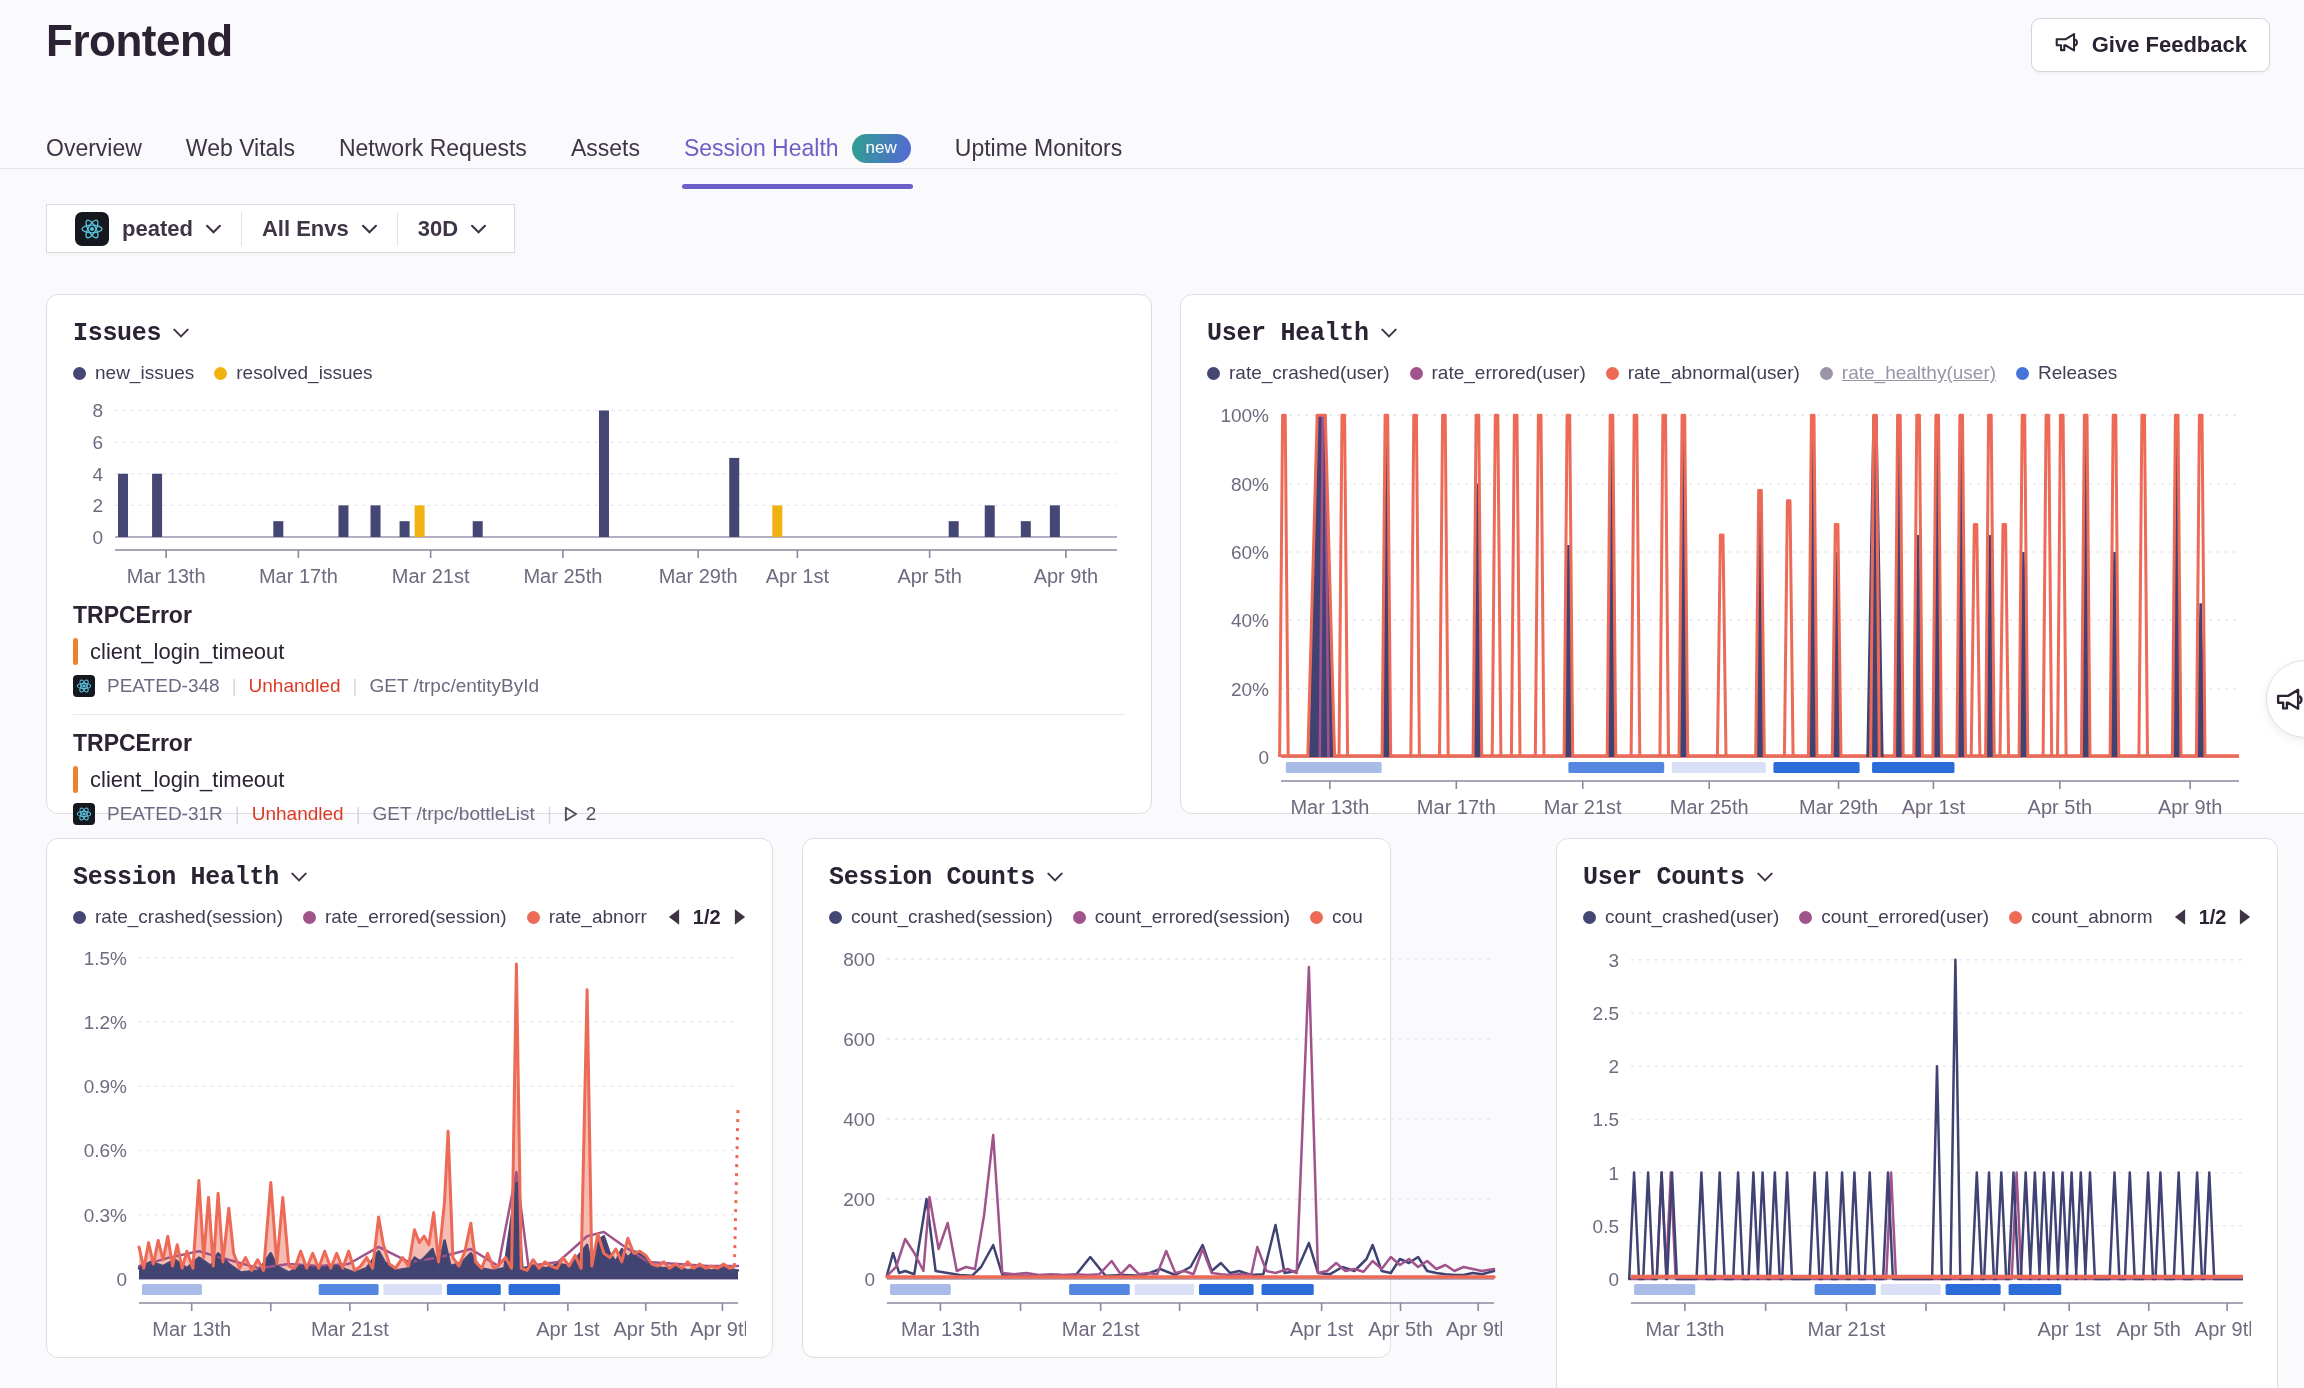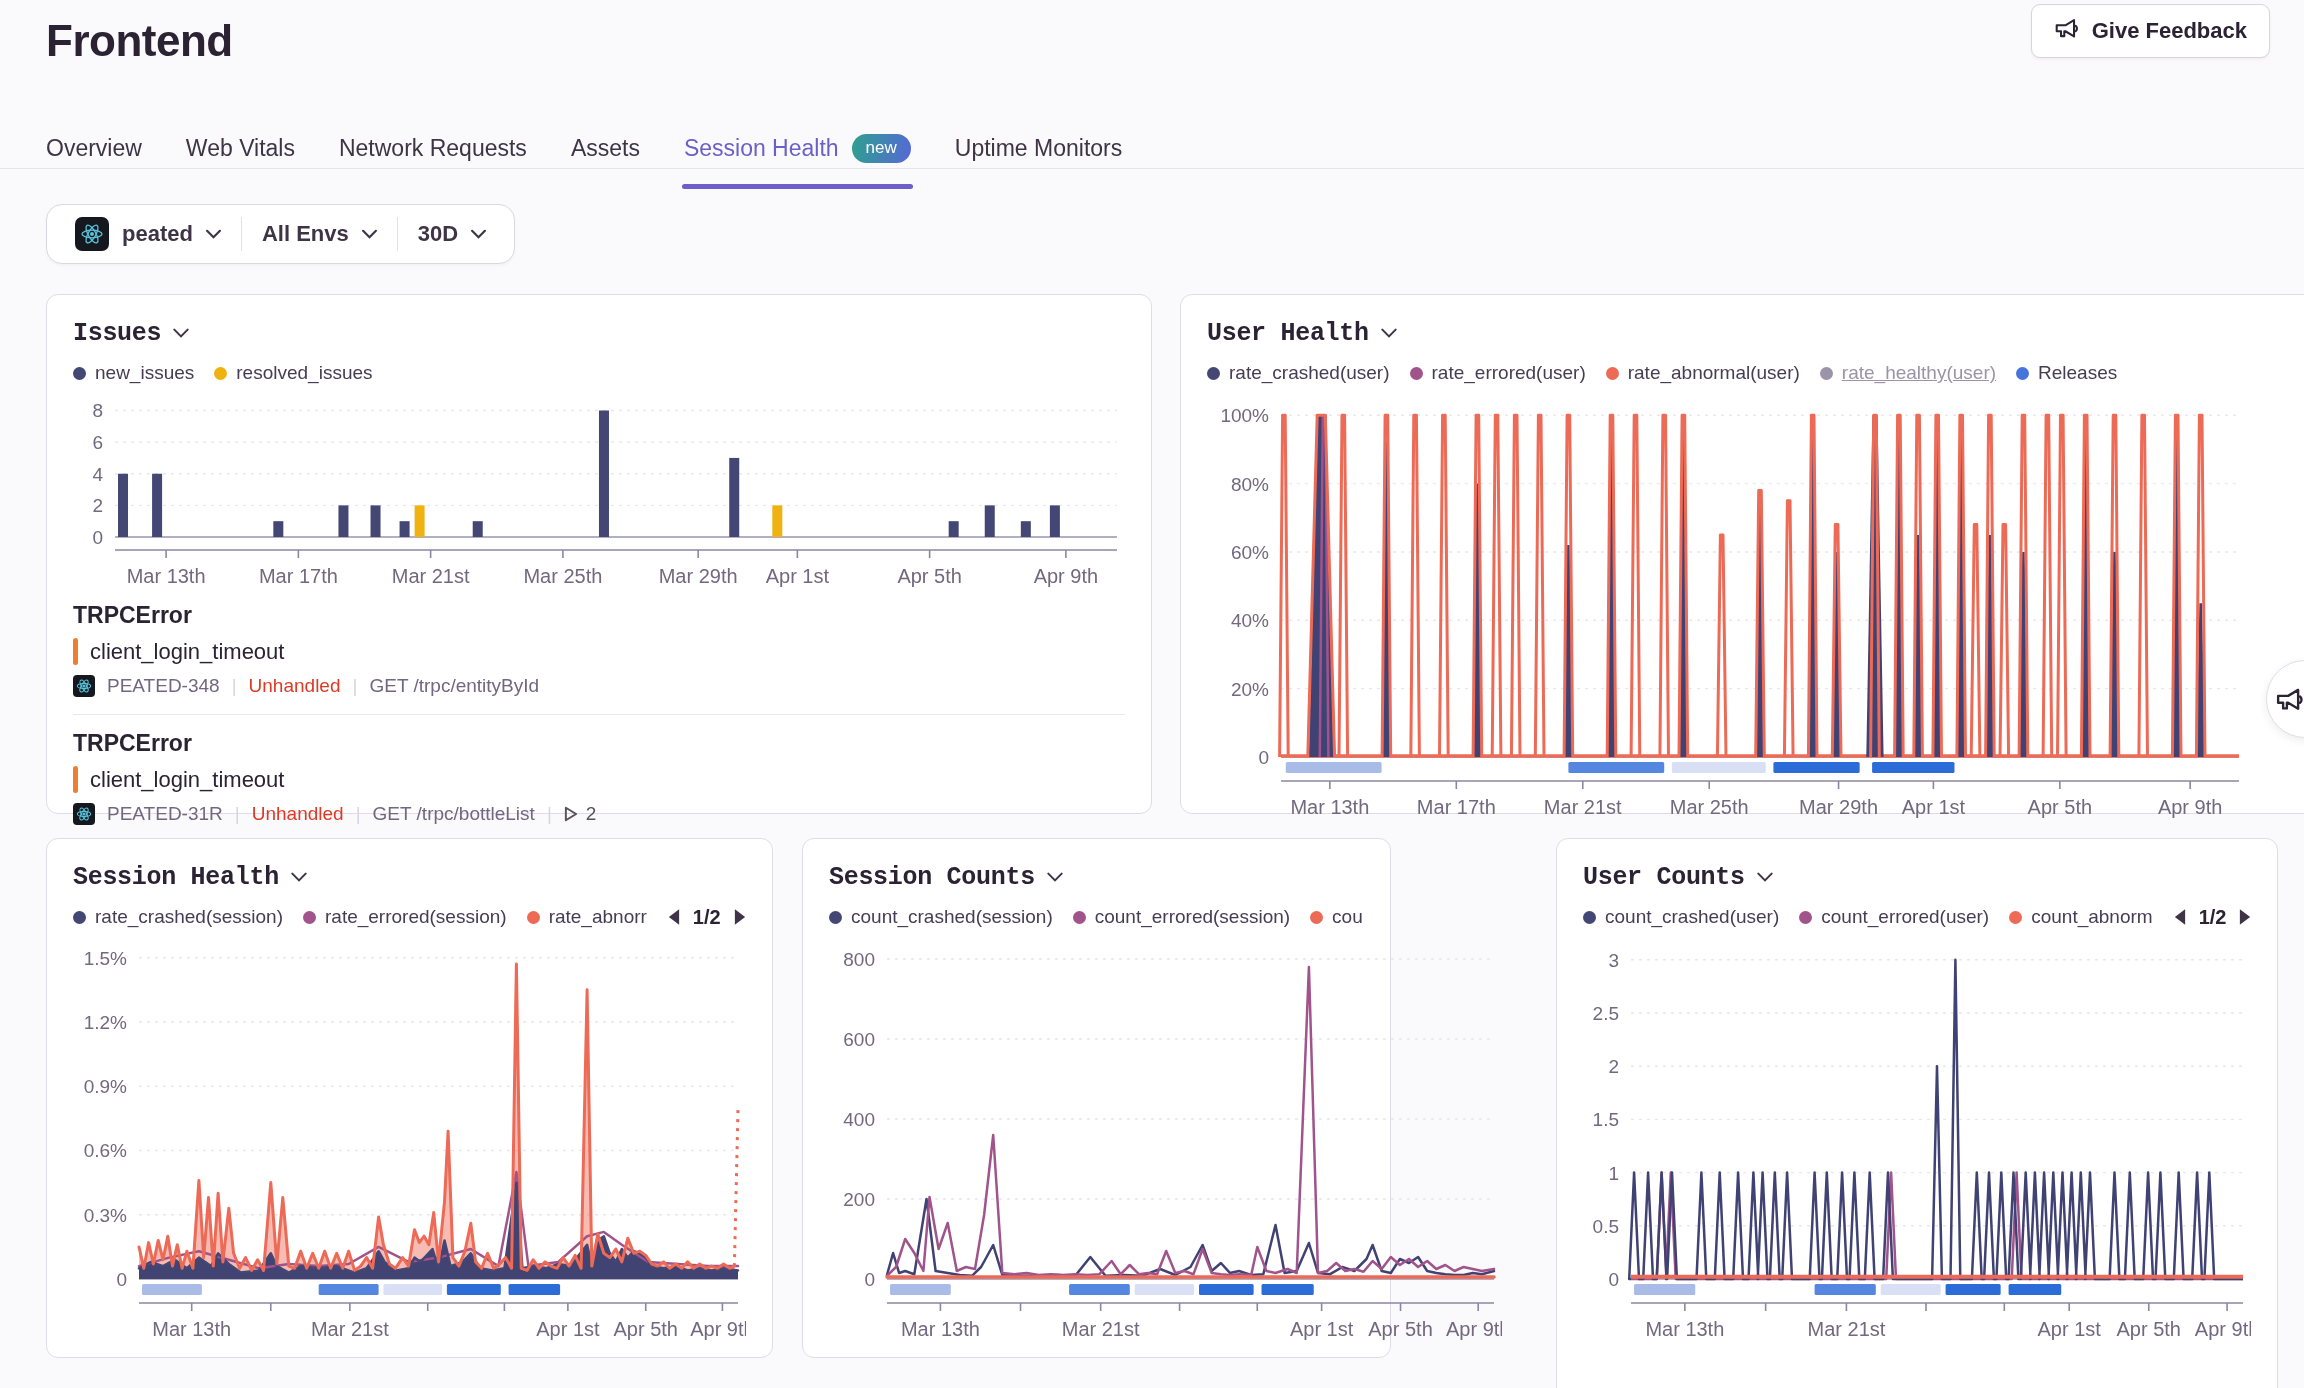--- a/index.html
+++ b/index.html
@@ -6,39 +6,39 @@
   html,body { width:2304px; height:1388px; overflow:hidden; }
   body {
     font-family:"Liberation Sans","DejaVu Sans",sans-serif;
     background:#FAF9FB; color:#2B2233; position:relative;
   }
   svg text { font-family:"Liberation Sans","DejaVu Sans",sans-serif; }
 
   
   .page-title { position:absolute; left:46px; top:16px; font-size:44px; font-weight:700; letter-spacing:-0.5px; }
   .feedback-btn {
-    position:absolute; right:34px; top:4px; height:54px; display:flex; align-items:center; gap:12px;
+    position:absolute; right:34px; top:18px; height:54px; display:flex; align-items:center; gap:12px;
     background:#fff; border:1px solid #D8D3DE; border-radius:9px; padding:0 22px;
     font-size:22px; font-weight:700; color:#2B2233; cursor:pointer;
     box-shadow:0 2px 3px rgba(43,34,51,0.04);
   }
   .tabs-row { position:absolute; left:46px; top:134px; display:flex; gap:44px; align-items:center; }
   .tab { font-size:23px; color:#3E3446; cursor:pointer; position:relative; display:flex; align-items:center; gap:13px; padding-bottom:4px; }
   .tab.active { color:#6C5FC7; }
   .tab.active::after { content:""; position:absolute; left:-2px; right:-2px; bottom:-22px; height:5px; border-radius:3px; background:#6C5FC7; }
   .new-badge {
     display:inline-block; padding:4px 14px 5px; border-radius:20px; color:#fff; font-size:17px; font-weight:400;
     background:linear-gradient(100deg,#2EA08F 0%,#5668D6 100%);
   }
   .header-divider { position:absolute; left:0; top:168px; width:2304px; height:1px; background:#E7E3EA; }
 
   
   .filter-bar {
-    position:absolute; left:46px; top:204px; height:60px; display:flex; align-items:center;
-    background:#fff; border:1px solid #DCD7E1; border-radius:16px; padding:0 8px;
+    position:absolute; left:46px; top:204px; height:49px; display:flex; align-items:center;
+    background:#fff; border:1px solid #DCD7E1; border-radius:0; padding:0 8px;
     box-shadow:0 2px 3px rgba(43,34,51,0.03);
   }
   .filter-seg { display:flex; align-items:center; gap:13px; padding:0 20px; font-size:22px; font-weight:700; color:#3E3446; cursor:pointer; }
   .filter-sep { width:1px; height:34px; background:#E3DFE8; }
   .proj-icon { width:34px; height:34px; border-radius:7px; background:#16181F; display:flex; align-items:center; justify-content:center; }
 
   
   .card { position:absolute; background:#fff; border:1px solid #E0DCE5; border-radius:12px; padding:20px 26px; }
   #card-issues        { left:46px;   top:294px; width:1106px; height:520px; }
   #card-user-health   { left:1180px; top:294px; width:1270px; height:520px; }

